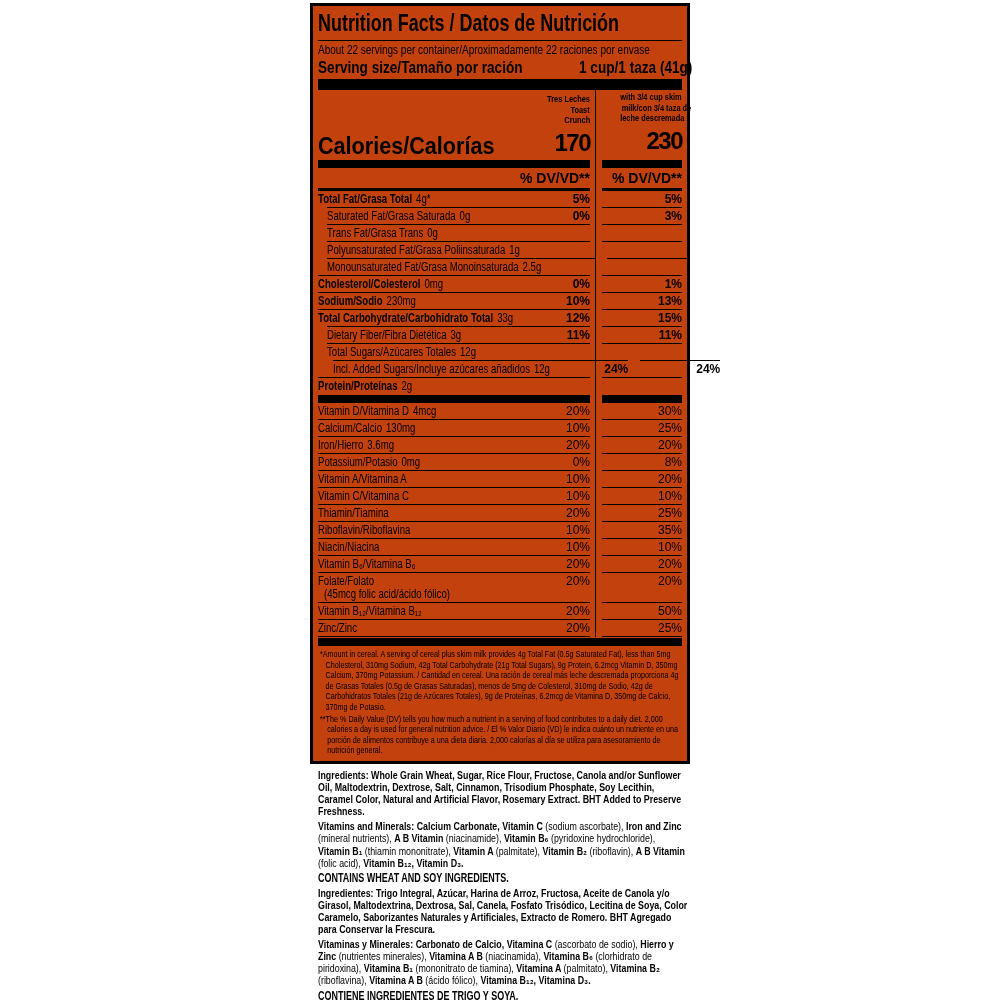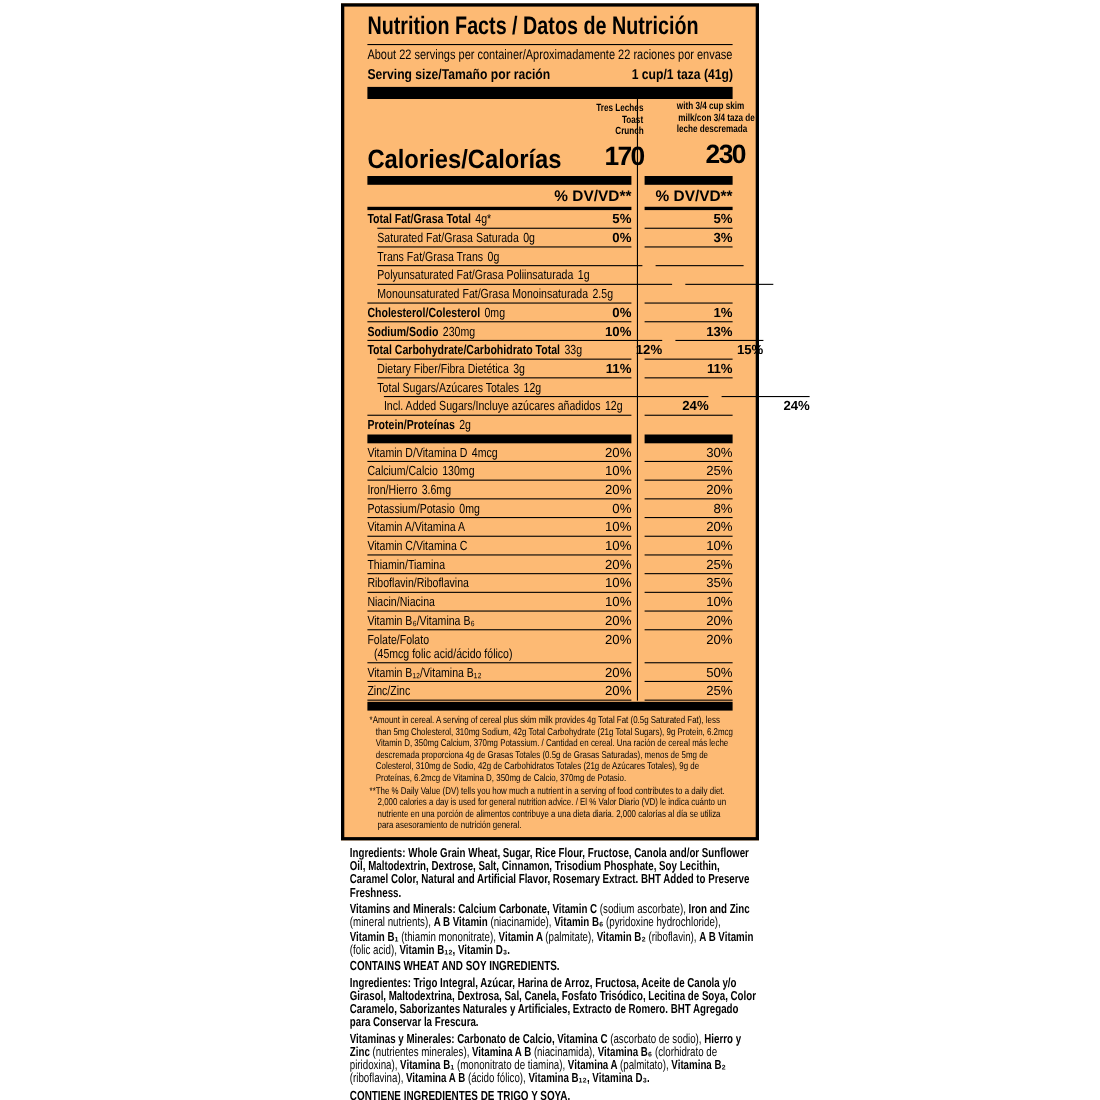--- a/index.html
+++ b/index.html
@@ -3,32 +3,32 @@
 <meta charset="utf-8">
 <style>
   html,body { margin:0; padding:0; }
   body {
     width:1000px; height:1000px; background:#ffffff; color:#000;
     font-family:"Liberation Sans","DejaVu Sans",sans-serif; overflow:hidden;
   }
   .wrap { width:380px; margin:0 auto; padding-top:3px; box-sizing:border-box; }
 
   
-  .nf { border:3px solid #000; padding:2px 21px 3px; box-sizing:border-box; background:#fdba74; }
+  .nf { border:3px solid #000; padding:2px 5px 3px; box-sizing:border-box; background:#c2410c; }
 
   .titlebox { border-bottom:1.5px solid #000; padding:1px 0 2px; }
   .title { display:inline-block; font-size:23px; font-weight:700; line-height:29px;
            white-space:nowrap; transform:scaleX(0.78); transform-origin:0 50%; }
 
   .servings { font-size:12.5px; line-height:15px; padding-top:2px; }
   .cL { display:inline-block; white-space:nowrap; transform:scaleX(0.8); transform-origin:0 50%; }
   .cR { display:inline-block; white-space:nowrap; transform:scaleX(0.8); transform-origin:100% 50%; }
 
   .ssrow { display:flex; justify-content:space-between; align-items:baseline;
-           font-size:13px; font-weight:700; line-height:17px; padding:1px 0 3px; }
+           font-size:16px; font-weight:700; line-height:17px; padding:1px 0 3px; }
   .ssrow .cL, .ssrow .cR { transform:scaleX(0.85); }
 
   .topbar { height:11px; background:#000; }
   .botbar { height:8px; background:#000; margin-top:1px; }
 
   .cols { position:relative; }
   .cols::after { content:""; position:absolute; top:0; bottom:0; right:86px; width:1.5px; background:#000; }
 
   .grid { display:grid; grid-template-columns:1fr 80px; column-gap:12px; }
 

